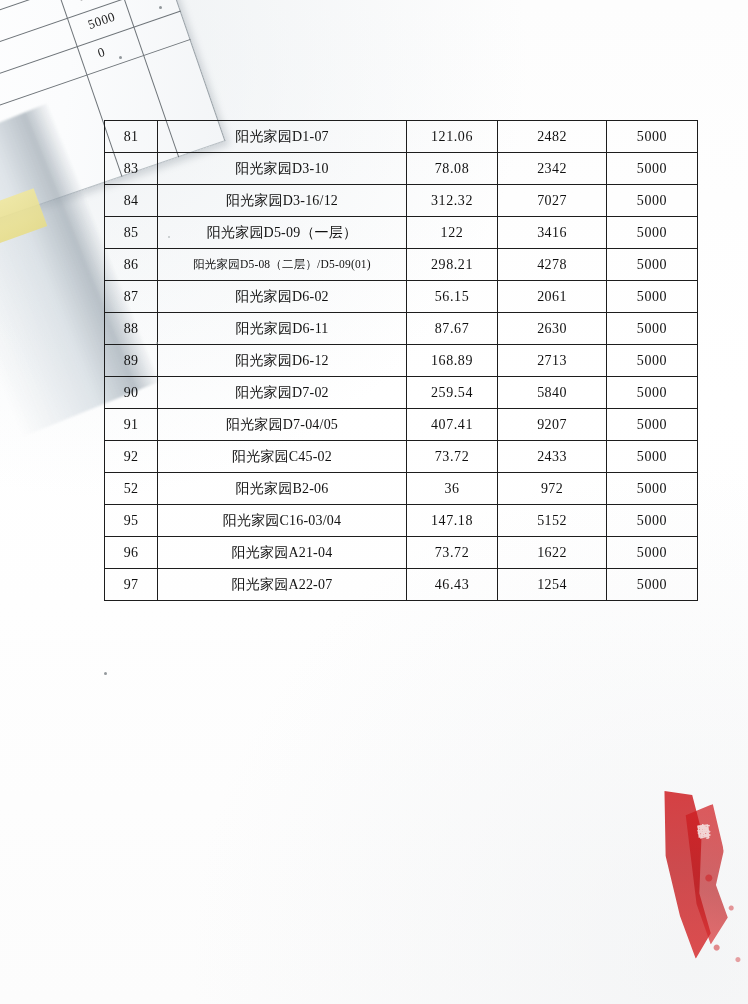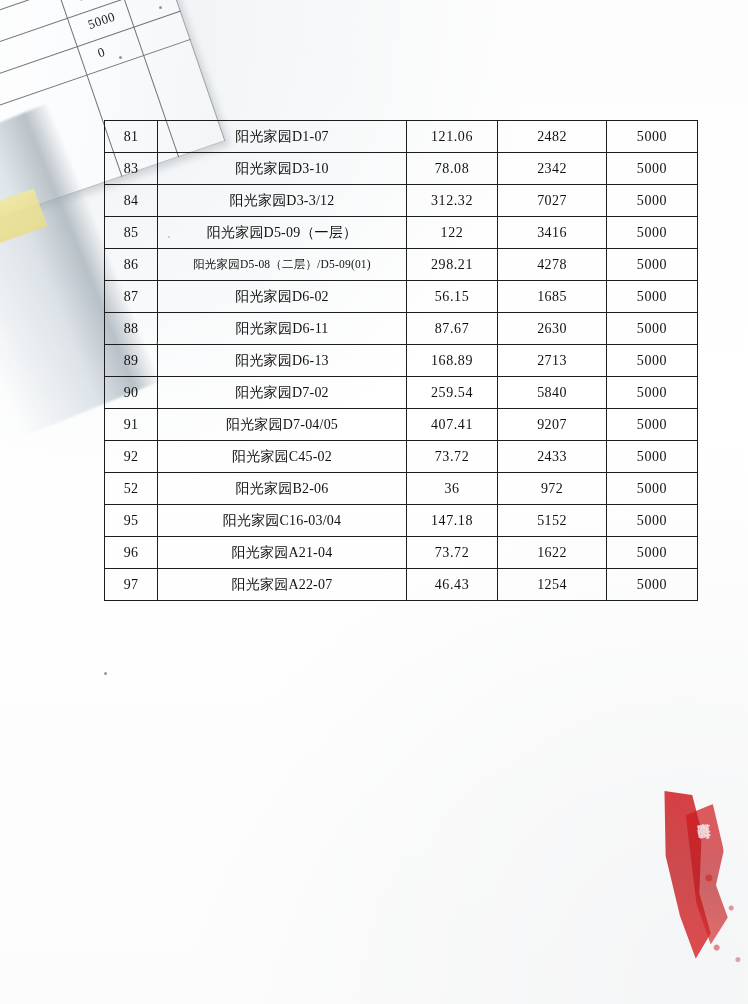--- a/index.html
+++ b/index.html
@@ -225,21 +225,21 @@
       </tr>
       <tr>
         <td class="c-idx">83</td>
         <td class="c-name">阳光家园D3-10</td>
         <td class="c-area">78.08</td>
         <td class="c-amt">2342</td>
         <td class="c-price">5000</td>
       </tr>
       <tr>
         <td class="c-idx">84</td>
-        <td class="c-name">阳光家园D3-3/12</td>
+        <td class="c-name">阳光家园D3-16/12</td>
         <td class="c-area">312.32</td>
         <td class="c-amt">7027</td>
         <td class="c-price">5000</td>
       </tr>
       <tr>
         <td class="c-idx">85</td>
         <td class="c-name">阳光家园D5-09（一层）</td>
         <td class="c-area">122</td>
         <td class="c-amt">3416</td>
         <td class="c-price">5000</td>
@@ -248,33 +248,33 @@
         <td class="c-idx">86</td>
         <td class="c-name small">阳光家园D5-08（二层）/D5-09(01)</td>
         <td class="c-area">298.21</td>
         <td class="c-amt">4278</td>
         <td class="c-price">5000</td>
       </tr>
       <tr>
         <td class="c-idx">87</td>
         <td class="c-name">阳光家园D6-02</td>
         <td class="c-area">56.15</td>
-        <td class="c-amt">1685</td>
+        <td class="c-amt">2061</td>
         <td class="c-price">5000</td>
       </tr>
       <tr>
         <td class="c-idx">88</td>
         <td class="c-name">阳光家园D6-11</td>
         <td class="c-area">87.67</td>
         <td class="c-amt">2630</td>
         <td class="c-price">5000</td>
       </tr>
       <tr>
         <td class="c-idx">89</td>
-        <td class="c-name">阳光家园D6-13</td>
+        <td class="c-name">阳光家园D6-12</td>
         <td class="c-area">168.89</td>
         <td class="c-amt">2713</td>
         <td class="c-price">5000</td>
       </tr>
       <tr>
         <td class="c-idx">90</td>
         <td class="c-name">阳光家园D7-02</td>
         <td class="c-area">259.54</td>
         <td class="c-amt">5840</td>
         <td class="c-price">5000</td>

